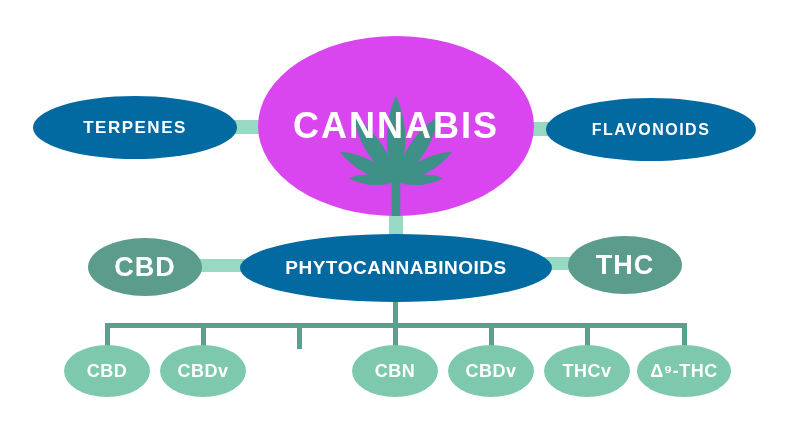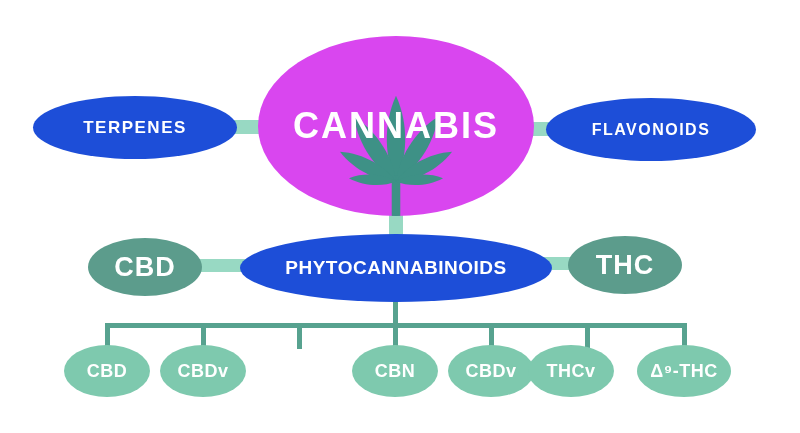--- a/index.html
+++ b/index.html
@@ -5,21 +5,21 @@
   html,body{margin:0;padding:0;background:#ffffff;}
   .canvas{
     position:relative;width:800px;height:433px;background:#ffffff;
     font-family:"Liberation Sans",sans-serif;overflow:hidden;
   }
   .ellipse{
     position:absolute;border-radius:50%;
     display:flex;align-items:center;justify-content:center;
     color:#ffffff;font-weight:700;text-align:center;z-index:2;
   }
-  .blue{background:#1d4ed8;}
+  .blue{background:#0369a1;}
   .yellow{background:#d946ef;overflow:hidden;}
   .tealdark{background:#5c9c8c;}
   .green{background:#7ec9ae;}
   
   .bar{position:absolute;background:#98d9c3;border-radius:8px;z-index:1;}
   
   .line{position:absolute;background:#57a28f;z-index:1;}
 
   .node-cannabis{left:258px;top:36px;width:276px;height:180px;font-size:36px;letter-spacing:2px;}
   .node-cannabis .label{position:relative;z-index:3;}
@@ -31,21 +31,21 @@
   .node-phyto{left:240px;top:234px;width:312px;height:68px;font-size:19px;letter-spacing:0.5px;text-align:center;}
   .node-cbd-parent{left:88px;top:238px;width:114px;height:58px;font-size:27px;letter-spacing:1px;}
   .node-thc-parent{left:568px;top:236px;width:114px;height:58px;font-size:27px;letter-spacing:1px;}
 
   .child{top:345px;height:52px;font-size:18px;letter-spacing:0.5px;}
   .c0{left:64px;width:86px;}
   .c1{left:160px;width:86px;}
   .c2{left:256px;width:86px;}
   .c3{left:352px;width:86px;}
   .c4{left:448px;width:86px;}
-  .c5{left:528px;width:86px;align-items:center;}
+  .c5{left:544px;width:86px;align-items:center;}
   .c6{left:637px;width:94px;}
 
   .bar-left-top{left:210px;top:120px;width:72px;height:14px;}
   .bar-right-top{left:512px;top:122px;width:58px;height:14px;}
   .bar-vert-top{left:389px;top:195px;width:14px;height:52px;border-radius:7px;}
   .bar-left-mid{left:178px;top:259px;width:86px;height:13px;}
   .bar-right-mid{left:530px;top:257px;width:62px;height:13px;}
 
   .line-vert-phyto{left:393px;top:298px;width:5px;height:28px;}
   .line-horiz{left:105px;top:323px;width:582px;height:5px;}

